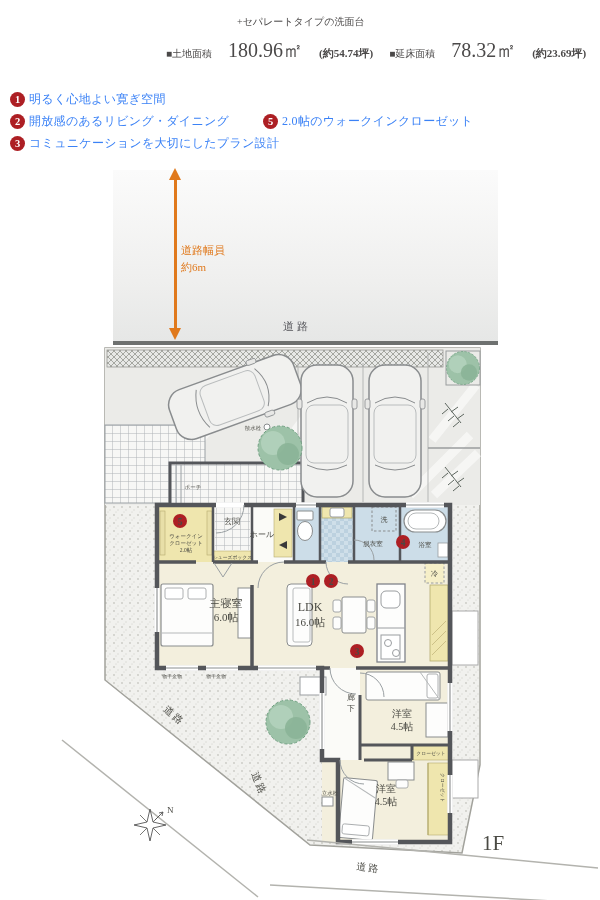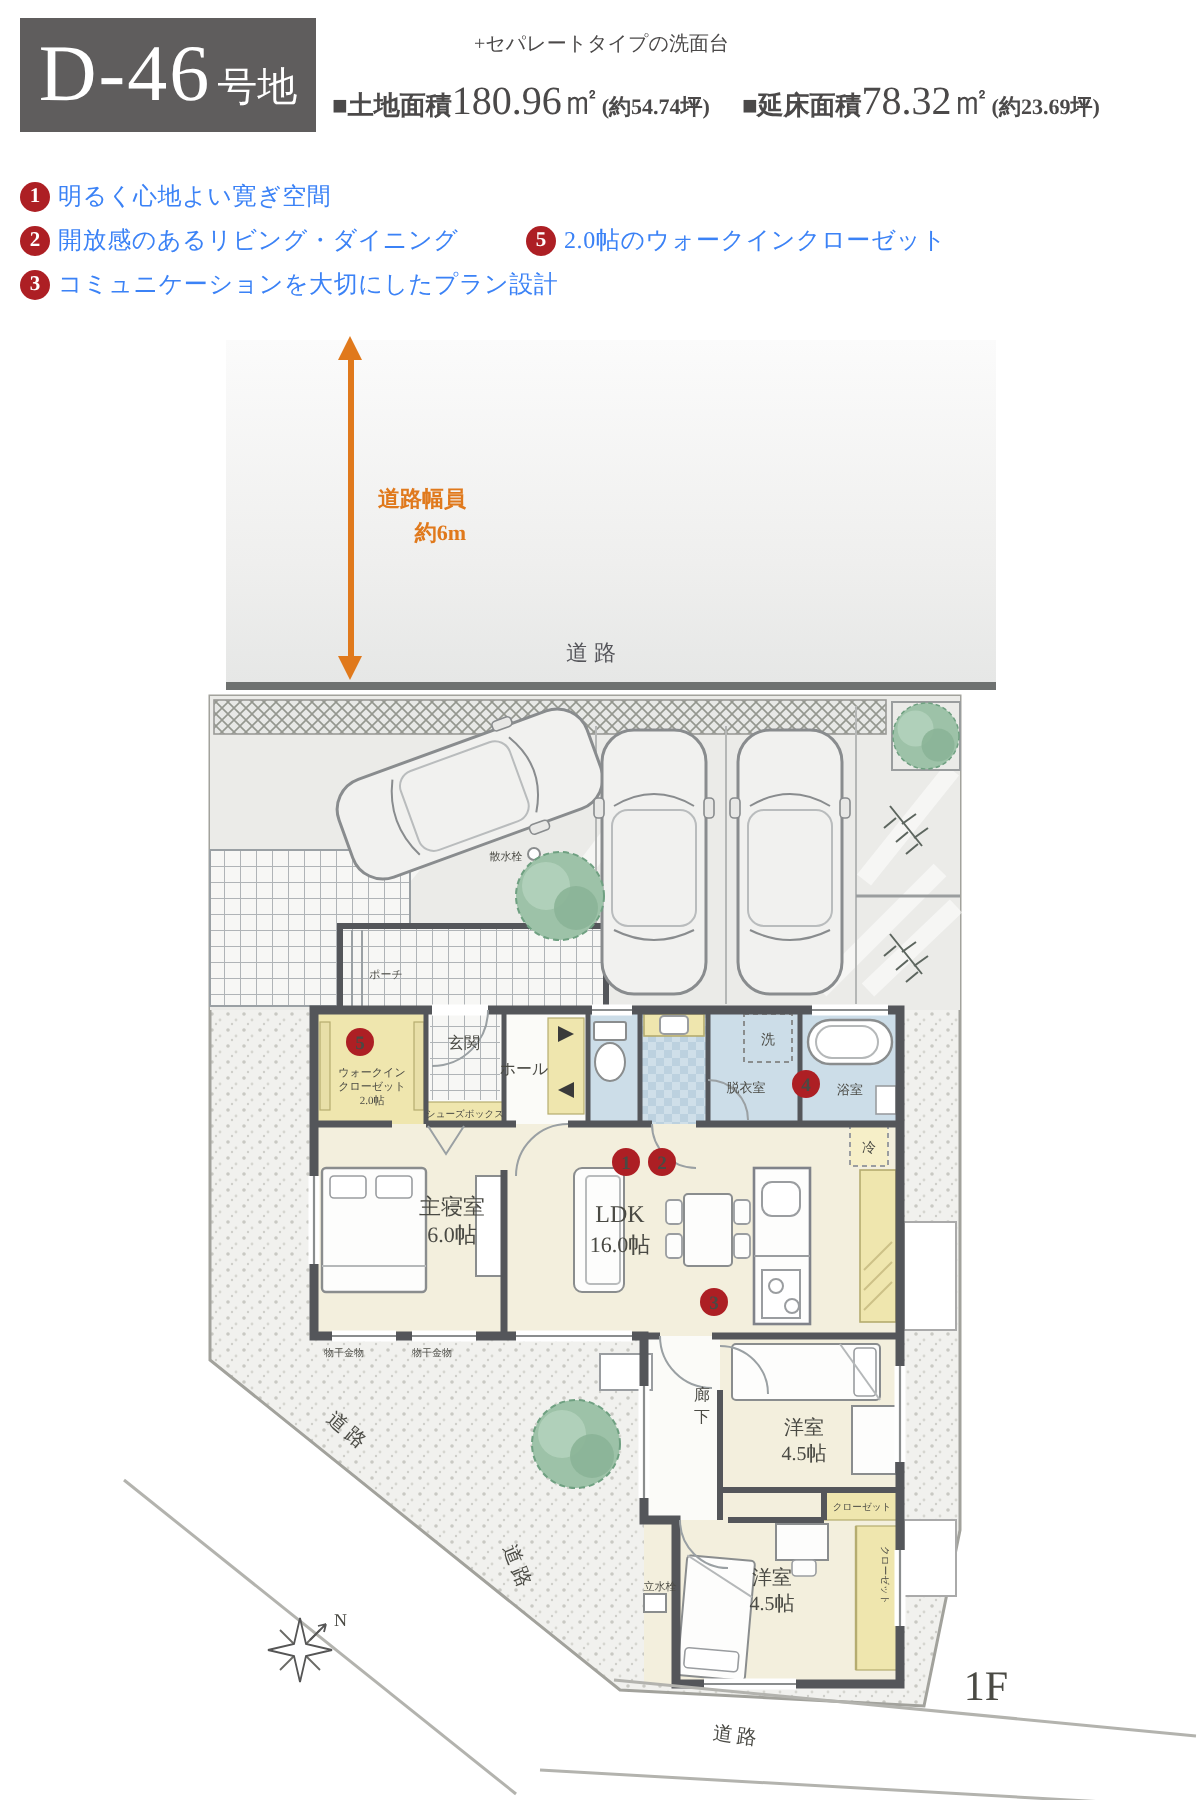--- a/index.html
+++ b/index.html
@@ -8,58 +8,55 @@
   .abs{position:absolute;}
   
   .lot-badge{left:10px;top:9px;width:148px;height:57px;background:#5f5d5d;color:#fff;
              text-align:center;line-height:56px;white-space:nowrap;}
   .lot-main{font-size:40px;letter-spacing:1px;}
   .lot-suffix{font-size:20px;margin-left:3px;}
   .plan-type{left:167px;top:8px;font-size:28px;color:#4b4949;letter-spacing:1px;}
   .plan-note{left:237px;top:15px;font-size:10px;color:#4b4949;}
   .area-row1{left:166px;top:37px;white-space:nowrap;}
   .area-row2{left:166px;top:56px;white-space:nowrap;}
-  .a-label{font-size:13px;font-weight:bold;}
-  .a-value{font-size:20px;margin:0 0;}
+  .a-label{font-size:10px;font-weight:normal;}
+  .a-value{font-size:20px;margin:0 16px;}
   .a-value2{font-size:15px;margin:0 1px;}
   .a-tsubo{font-size:11px;font-weight:bold;}
   .a-gap{display:inline-block;width:16px;}
   
   .feat{white-space:nowrap;}
   .fnum{display:inline-block;width:15px;height:15px;border-radius:50%;background:#ad1f24;
         color:#fff;font-size:10.5px;line-height:15px;text-align:center;font-weight:bold;
         margin-right:4px;vertical-align:middle;}
   .ftext{font-size:12px;color:#3b82f6;letter-spacing:0.3px;vertical-align:middle;}
   
   .roadbox{left:113px;top:170px;width:385px;height:171px;
            background:linear-gradient(180deg,#fbfbfb 0%,#efefee 65%,#e6e7e6 100%);
            border-bottom:4px solid #6e7170;}
   .v-arrow{position:absolute;left:61px;top:8px;width:3px;height:152px;background:#e0791c;}
   .v-arrow::before{content:"";position:absolute;top:-10px;left:-5px;width:0;height:0;
            border-left:6.5px solid transparent;border-right:6.5px solid transparent;
            border-bottom:12px solid #e0791c;}
   .v-arrow::after{content:"";position:absolute;bottom:-10px;left:-5px;width:0;height:0;
            border-left:6.5px solid transparent;border-right:6.5px solid transparent;
            border-top:12px solid #e0791c;}
-  .rw-label{position:absolute;left:56px;top:72px;width:64px;text-align:right;
-           color:#e0791c;font-size:11px;font-weight:bold;line-height:1.5;}
+  .rw-label{position:absolute;left:68px;top:72px;width:64px;text-align:left;
+           color:#e0791c;font-size:11px;font-weight:normal;line-height:1.5;}
   .rw-label span{display:block;}
   .road-top-label{position:absolute;left:170px;top:149px;font-size:11px;color:#55555a;
            letter-spacing:3px;}
   .plan-svg{position:absolute;left:0;top:345px;}
   .plan-svg text{font-family:"Liberation Serif","DejaVu Serif",serif;fill:#4a4a44;}
 </style>
 </head>
 <body>
 
 <div id="app">
 
-  <div class="abs lot-badge">
-    <span class="lot-main">D-46</span><span class="lot-suffix">号地</span>
-  </div>
   <div class="abs plan-note">+セパレートタイプの洗面台</div>
   <div class="abs area-row1">
     <span class="a-label">■土地面積</span><span class="a-value">180.96㎡</span><span class="a-tsubo">(約54.74坪)</span><span class="a-gap"></span><span class="a-label">■延床面積</span><span class="a-value">78.32㎡</span><span class="a-tsubo">(約23.69坪)</span>
   </div>
 
   <div class="abs feat" style="left:10px;top:89px">
     <span class="fnum">1</span><span class="ftext">明るく心地よい寛ぎ空間</span>
   </div>
   <div class="abs feat" style="left:10px;top:111px">
     <span class="fnum">2</span><span class="ftext">開放感のあるリビング・ダイニング</span>

